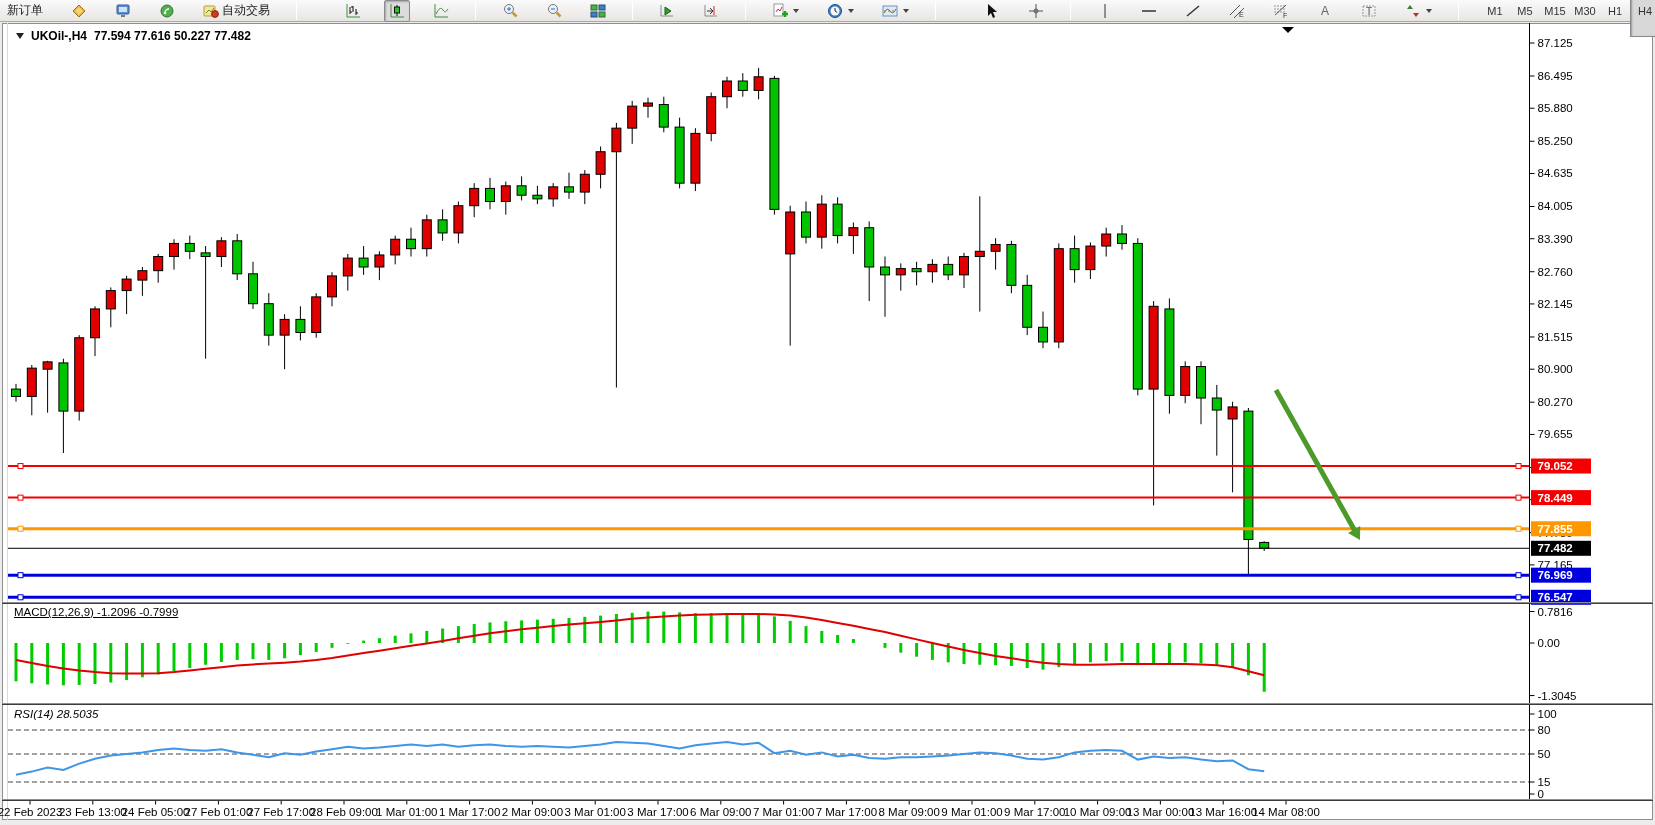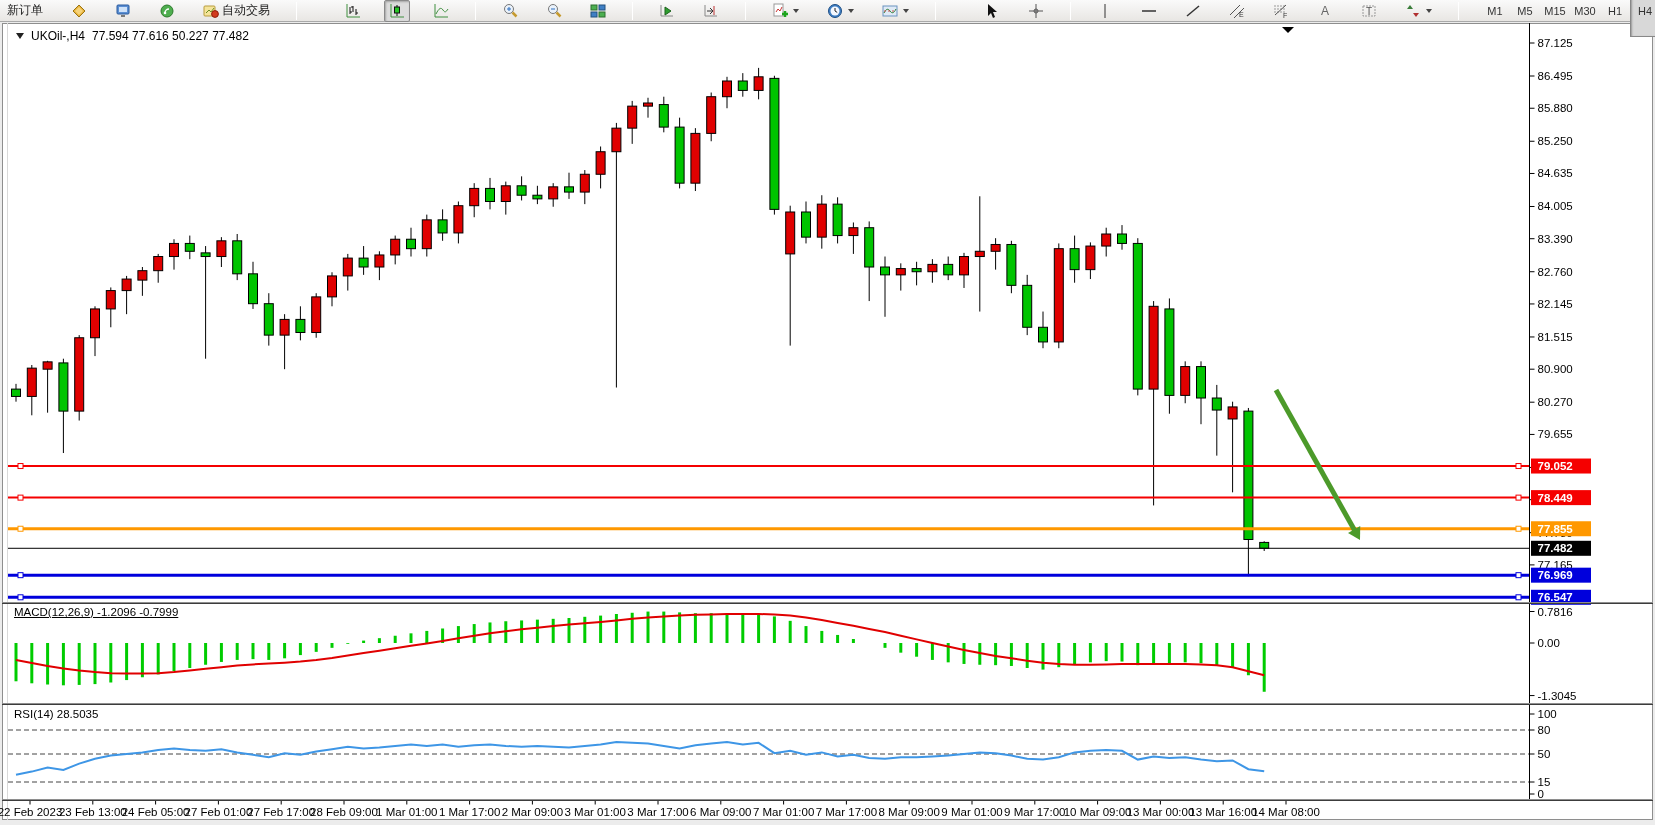--- a/index.html
+++ b/index.html
@@ -19,25 +19,25 @@
     border-top:4px solid #444;margin-left:2px;}
   .tf-btn{height:18px;min-width:22px;display:flex;align-items:center;justify-content:center;
     padding:16px 3px;font-size:11px;color:#333;border:1px solid transparent;}
   .tf-btn.active{border:1px solid #888;background:#d8d8d8;box-shadow:inset 1px 1px 2px rgba(0,0,0,.3);}
   #tb-right{margin-left:auto;display:flex;align-items:center;gap:4px;padding-right:4px;}
   .badge{position:absolute;right:-5px;top:-5px;min-width:13px;height:13px;border-radius:7px;background:#e03c1d;
     color:#fff;font-size:10px;font-weight:bold;display:flex;align-items:center;justify-content:center;padding:0 2px;}
   
   #chart-svg{position:absolute;left:0;top:0;z-index:1;}
   .overlay{position:absolute;z-index:3;font-size:12px;color:#000;white-space:nowrap;}
-  #chart-title{left:16px;top:29px;display:flex;align-items:center;gap:7px;}
+  #chart-title{left:16px;top:29px;display:flex;align-items:center;gap:7px;font-weight:bold;}
   .dd-tri{width:0;height:0;border-left:4px solid transparent;border-right:4px solid transparent;
     border-top:6px solid #222;display:inline-block;}
   #macd-label{left:14px;top:606px;font-size:11.5px;text-decoration:underline;}
-  #rsi-label{left:14px;top:708px;font-size:11.5px;}
+  #rsi-label{left:14px;top:708px;font-size:11.5px;font-style:italic;}
 </style>
 </head>
 <body>
 
 <div id="toolbar">
   <div class="tb-btn">
     <span>新订单</span>
   </div>
   <div class="tb-btn">
     <span class="icon">

